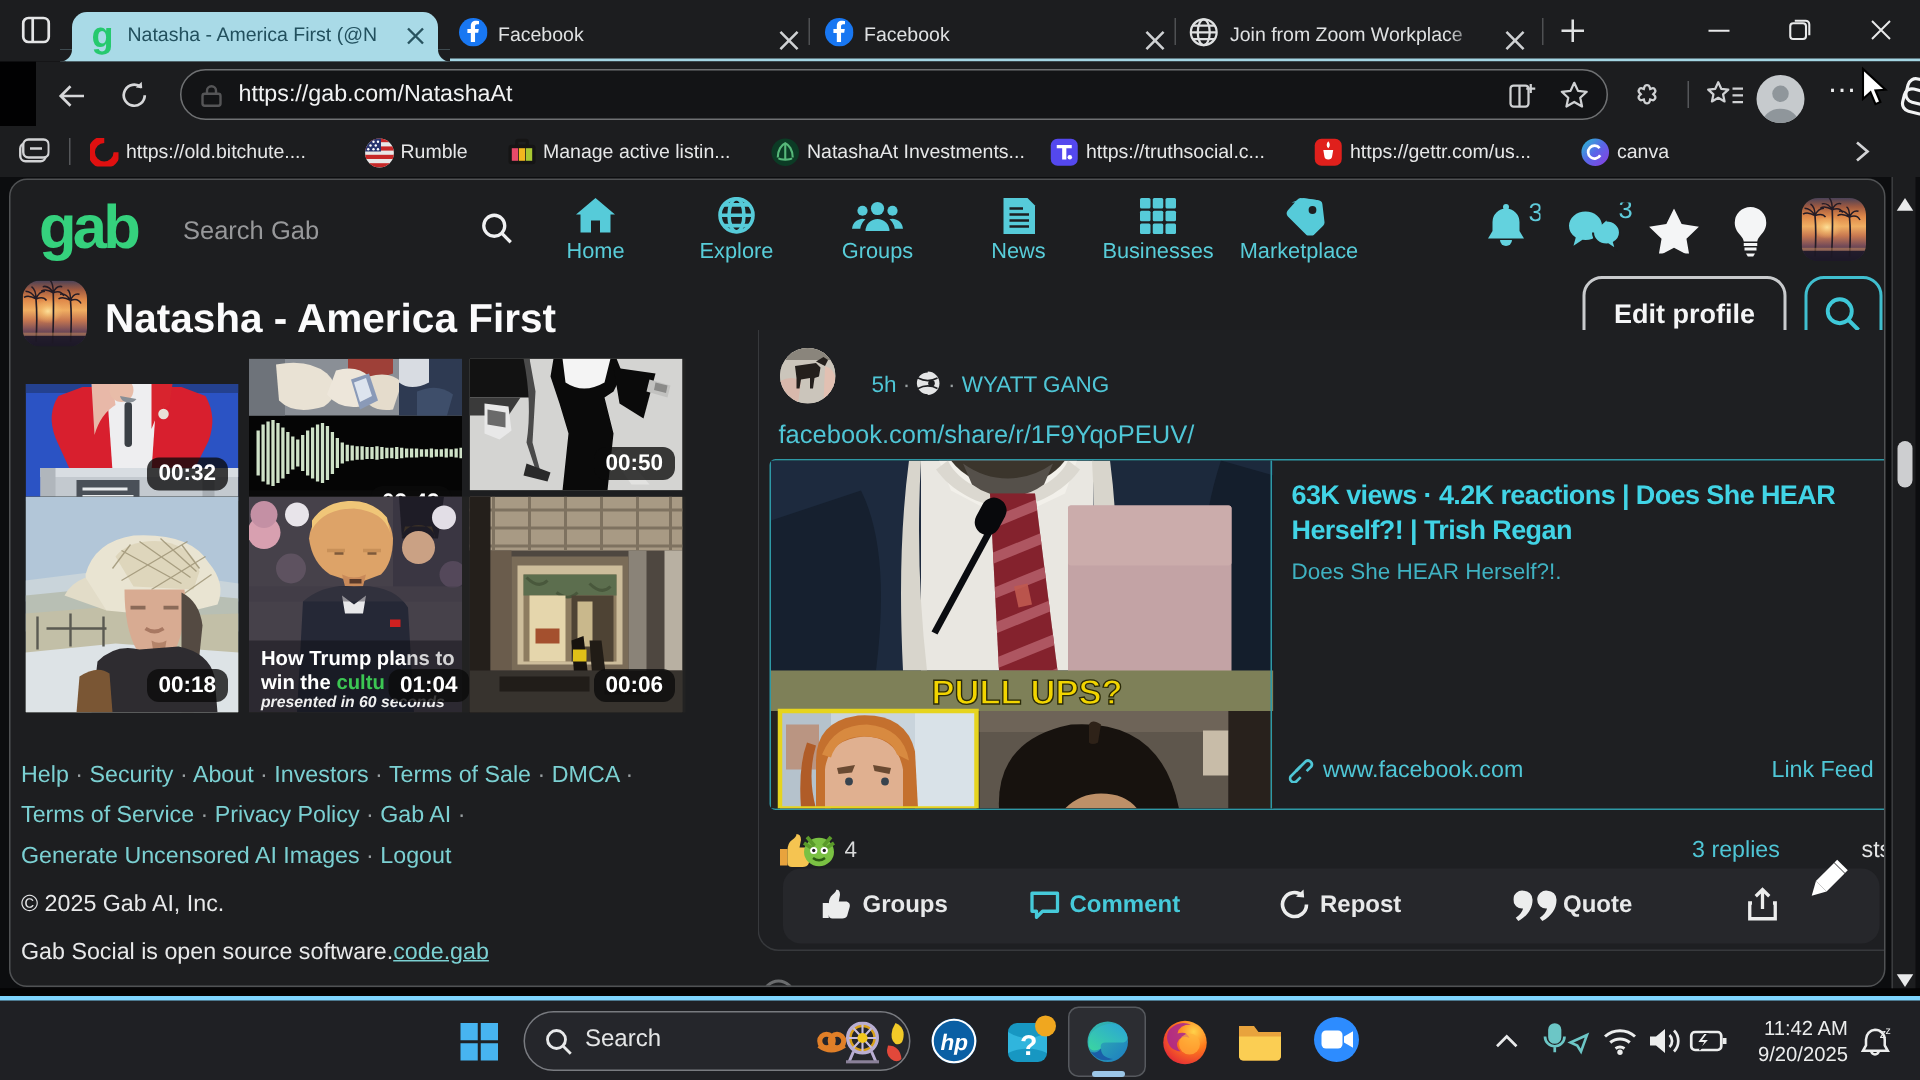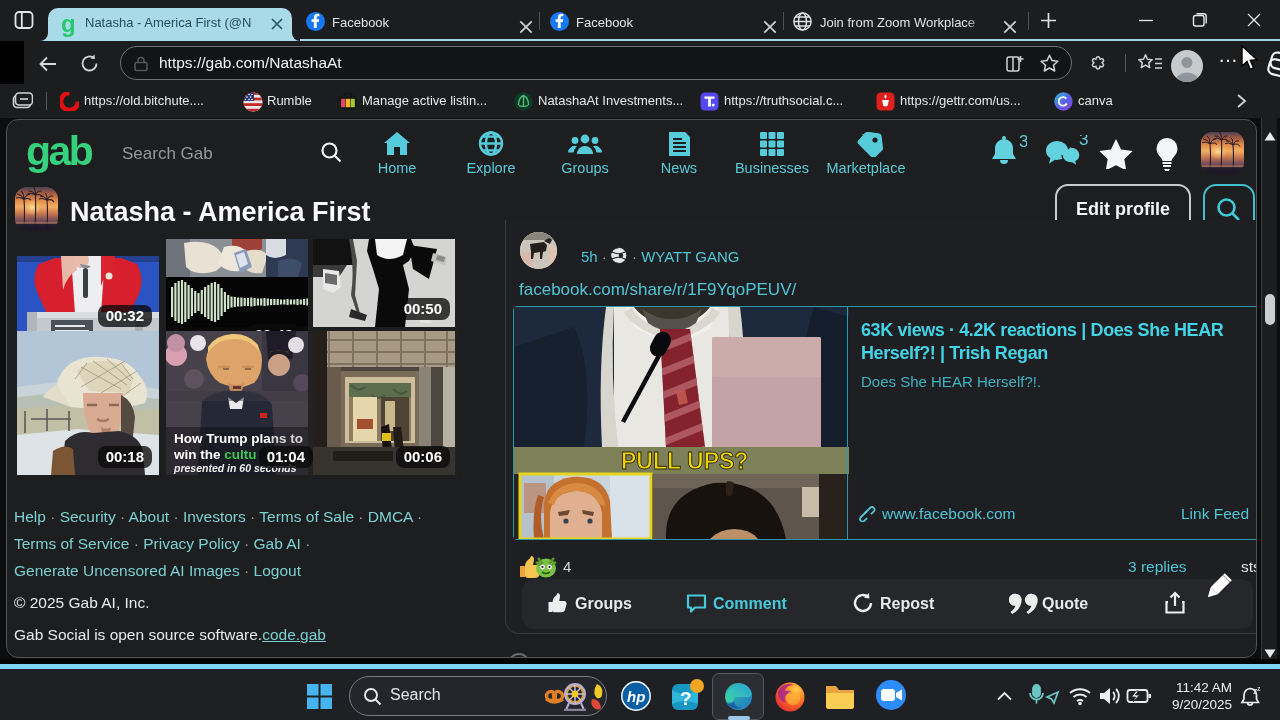--- a/index.html
+++ b/index.html
@@ -34,21 +34,21 @@
 
 #post{position:absolute;left:498px;top:100px;width:772px;height:414px;border:1px solid #37393c;border-radius:0 0 14px 14px;border-top:none;background:#1e1f22;}
 #fbcard{position:absolute;left:7px;top:86px;width:748px;height:234px;border:1px solid #2e99a6;border-radius:4px;background:#17272a00;}
 
 #abar{position:absolute;left:16px;top:359px;width:731px;height:50px;background:#26272b;border-radius:12px;}
 .alabel{font-weight:bold;font-size:16px;color:#e8e9ea;}
 
 #sbar{position:absolute;left:1261px;top:0px;width:16px;height:541px;background:#1c1d1f;border-left:1px solid #3a3c3e;}
 
 #gap{position:absolute;left:0;top:659px;width:1280px;height:5px;background:#040405;}
-#taskbar{position:absolute;left:0;top:664px;width:1280px;height:56px;background:#1f2024;border-top:5px solid #7dd3fc;}
+#taskbar{position:absolute;left:0;top:664px;width:1280px;height:56px;background:#1f2024;border-top:3px solid #7dd3fc;}
 #tsearch{position:absolute;left:349px;top:7px;width:258px;height:40px;border:1px solid #797b80;border-radius:20px;background:#25262b;}
 .ticon{position:absolute;top:7px;width:40px;height:40px;}
 svg{display:block;}
 </style>
 </head>
 <body>
 <div id="screen">
 
 <div id="tabstrip">
   <div id="accentline"></div>

